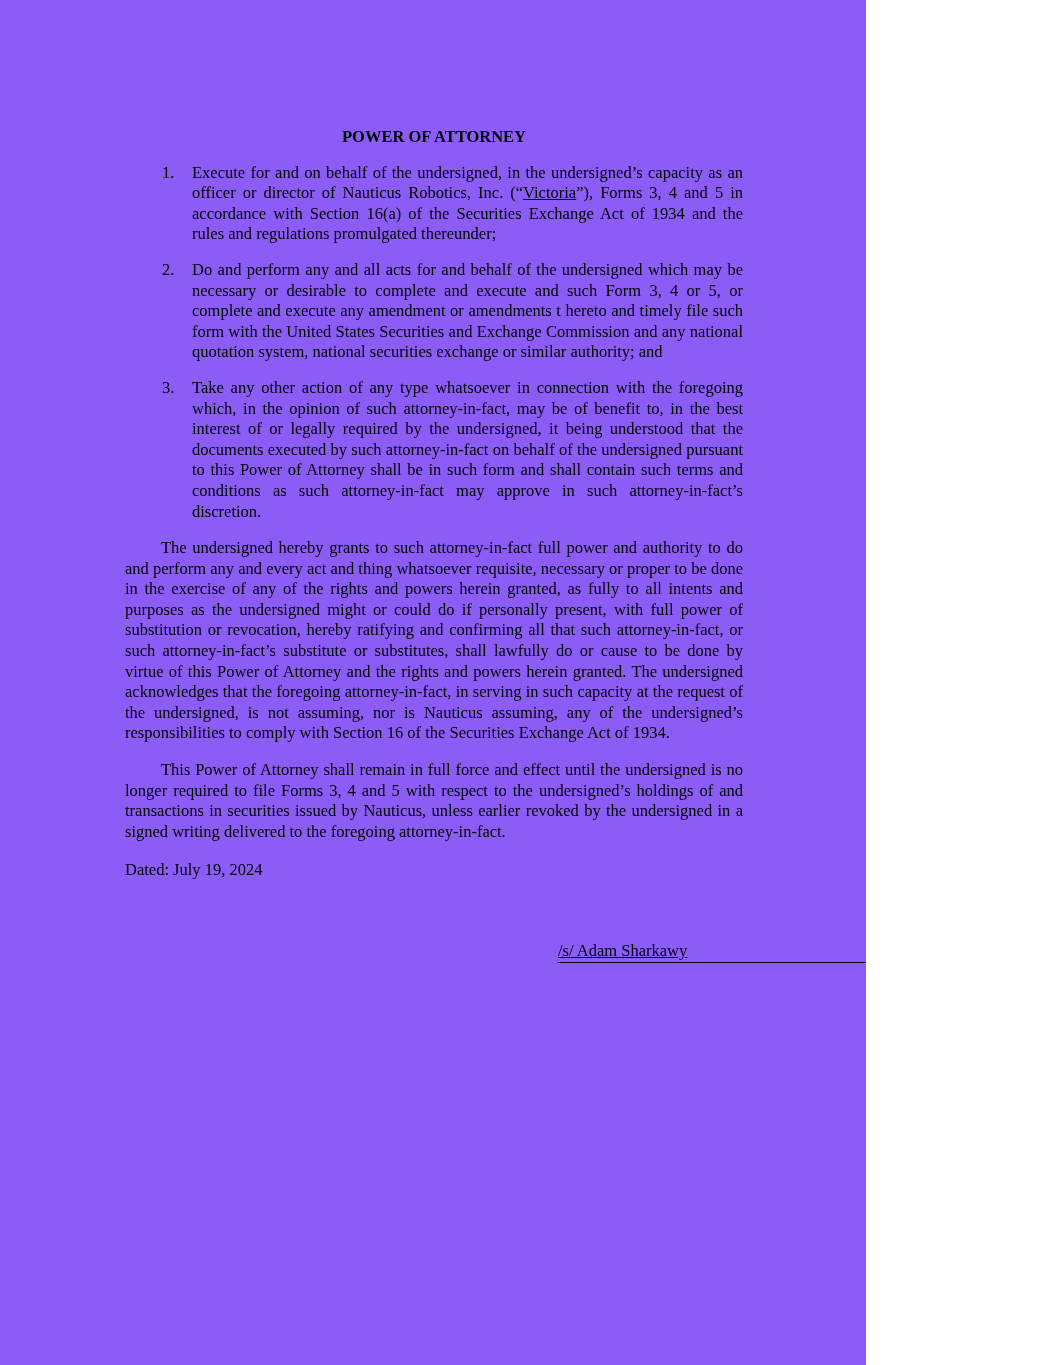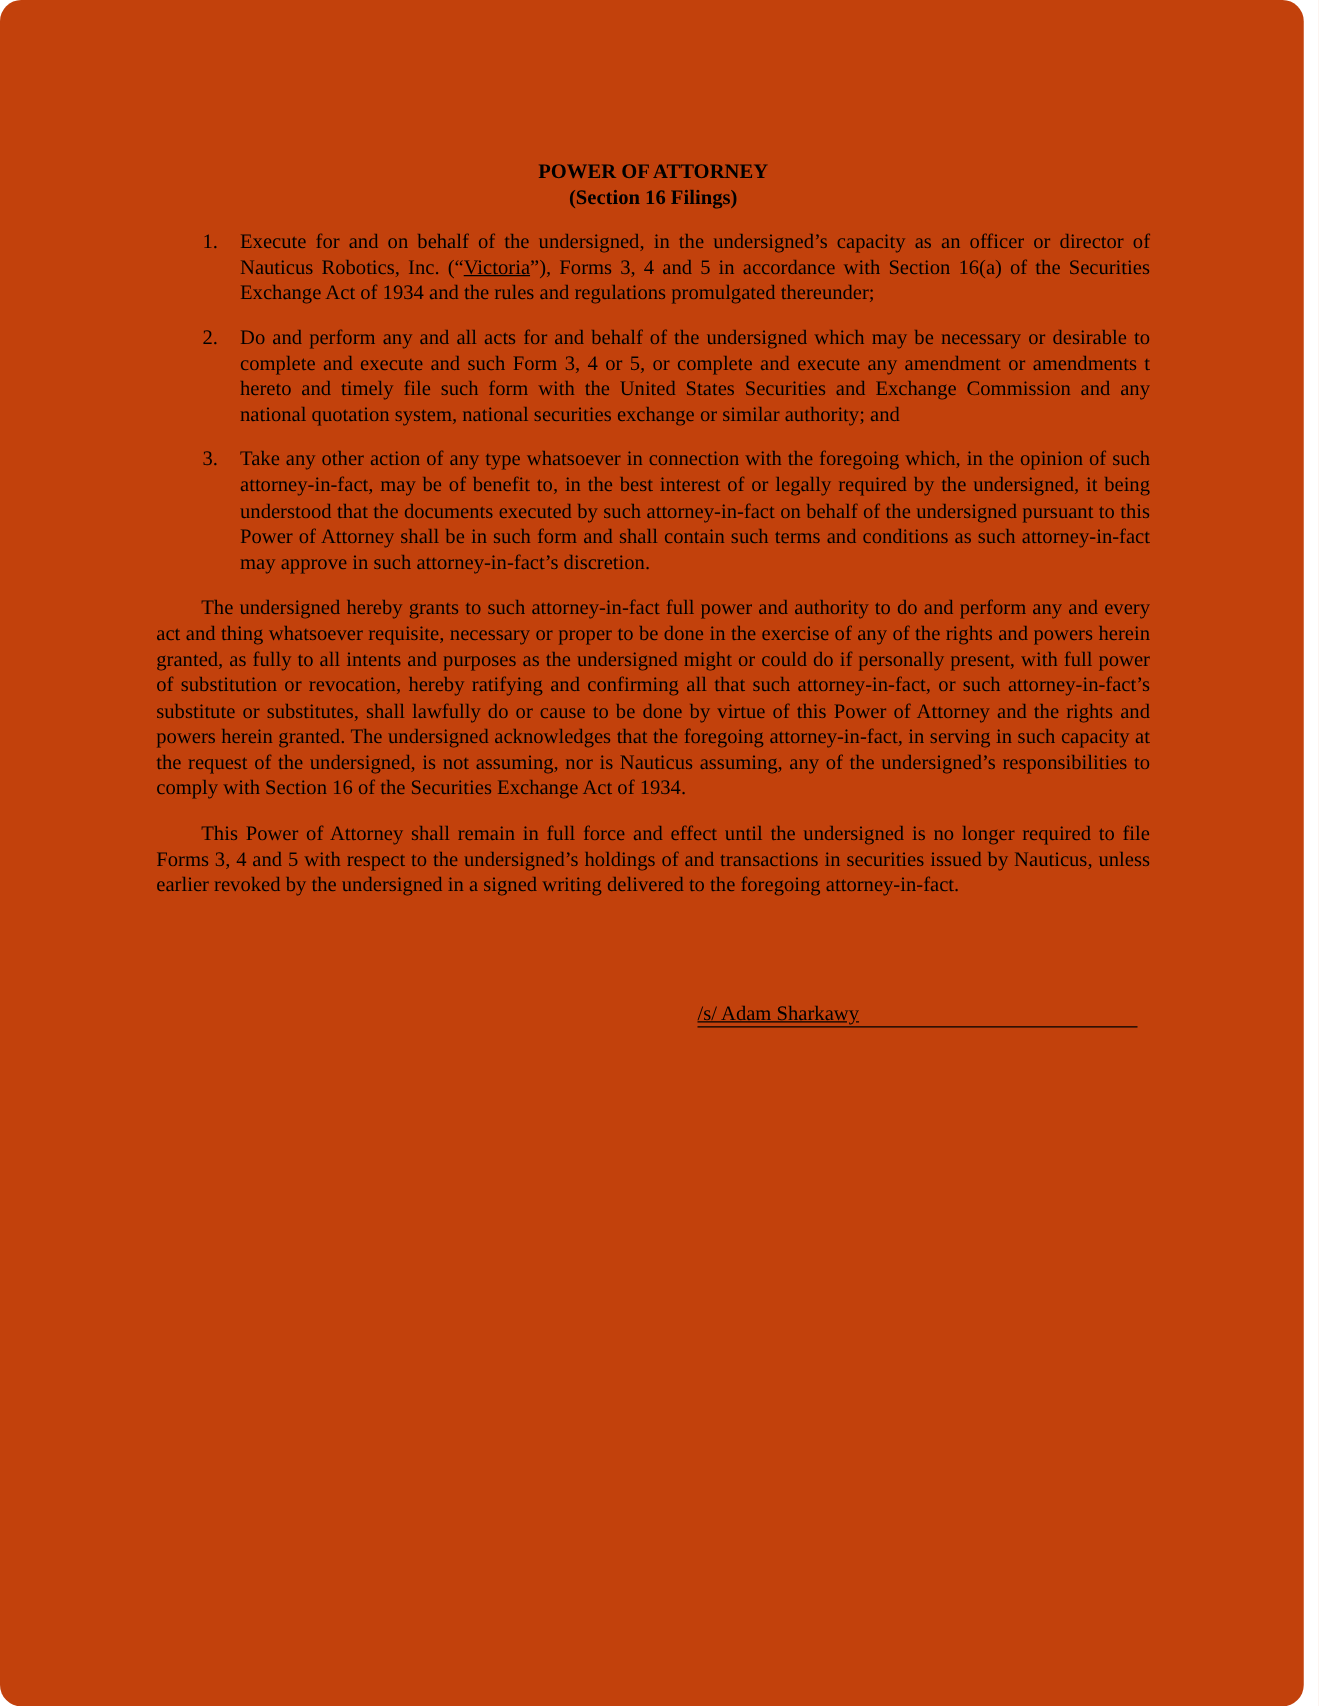--- a/index.html
+++ b/index.html
@@ -2,31 +2,30 @@
 <html><head>
 <meta charset="utf-8">
 <style>
   html, body {
     margin: 0;
     padding: 0;
     background: #ffffff;
   }
   .page {
     position: relative;
-    width: 1043px;
+    width: 866px;
     height: 1365px;
-    background: #c2410c;
+    background: #8b5cf6;
     color: #000000;
     font-family: "Liberation Serif", "DejaVu Serif", serif;
     font-size: 16.5px;
     line-height: 20.6px;
     box-sizing: border-box;
     padding: 127px 123px 0 125px;
     overflow: hidden;
-    border-radius: 17px;
   }
   .doc-title {
     text-align: center;
     font-weight: bold;
   }
   .doc-subtitle {
     text-align: center;
     font-weight: bold;
   }
   .para {
@@ -50,41 +49,40 @@
   }
   .u {
     text-decoration: underline;
   }
   .dated {
     margin: 18px 0 0 0;
     text-align: left;
     text-indent: 0;
   }
   .sig-block {
-    margin-top: 82px;
+    margin-top: 60px;
     margin-left: 433px;
   }
   .sig-line {
     display: inline-block;
     width: 352px;
     border-bottom: 1px solid #000000;
     white-space: nowrap;
   }
   .sig-line .sig-text {
     text-decoration: underline;
   }
 </style>
 </head>
 <body>
 
 <div class="page">
 
   <div class="doc-title">POWER OF ATTORNEY</div>
 
-  <div class="doc-subtitle">(Section 16 Filings)</div>
 
 
   <div class="poa-list">
 
     <div class="list-item">
       <span class="num">1.</span><span>Execute for and on behalf of the undersigned, in the undersigned’s capacity as an officer or director of Nauticus Robotics, Inc. (“</span><span class="u">Victoria</span><span>”), Forms 3, 4 and 5 in accordance with Section 16(a) of the Securities Exchange Act of 1934 and the rules and regulations promulgated thereunder;</span>
     </div>
 
     <div class="list-item">
       <span class="num">2.</span><span>Do and perform any and all acts for and behalf of the undersigned which may be necessary or desirable to complete and execute and such Form 3, 4 or 5, or complete and execute any amendment or amendments t hereto and timely file such form with the United States Securities and Exchange Commission and any national quotation system, national securities exchange or similar authority; and</span>
@@ -93,18 +91,19 @@
     <div class="list-item">
       <span class="num">3.</span><span>Take any other action of any type whatsoever in connection with the foregoing which, in the opinion of such attorney-in-fact, may be of benefit to, in the best interest of or legally required by the undersigned, it being understood that the documents executed by such attorney-in-fact on behalf of the undersigned pursuant to this Power of Attorney shall be in such form and shall contain such terms and conditions as such attorney-in-fact may approve in such attorney-in-fact’s discretion.</span>
     </div>
 
   </div>
 
   <p class="para">The undersigned hereby grants to such attorney-in-fact full power and authority to do and perform any and every act and thing whatsoever requisite, necessary or proper to be done in the exercise of any of the rights and powers herein granted, as fully to all intents and purposes as the undersigned might or could do if personally present, with full power of substitution or revocation, hereby ratifying and confirming all that such attorney-in-fact, or such attorney-in-fact’s substitute or substitutes, shall lawfully do or cause to be done by virtue of this Power of Attorney and the rights and powers herein granted. The undersigned acknowledges that the foregoing attorney-in-fact, in serving in such capacity at the request of the undersigned, is not assuming, nor is Nauticus assuming, any of the undersigned’s responsibilities to comply with Section 16 of the Securities Exchange Act of 1934.</p>
 
   <p class="para">This Power of Attorney shall remain in full force and effect until the undersigned is no longer required to file Forms 3, 4 and 5 with respect to the undersigned’s holdings of and transactions in securities issued by Nauticus, unless earlier revoked by the undersigned in a signed writing delivered to the foregoing attorney-in-fact.</p>
 
+  <p class="dated">Dated: July 19, 2024</p>
 
   <div class="sig-block">
     <span class="sig-line"><span class="sig-text">/s/ Adam Sharkawy</span></span>
   </div>
 
 </div>
 
 </body></html>

